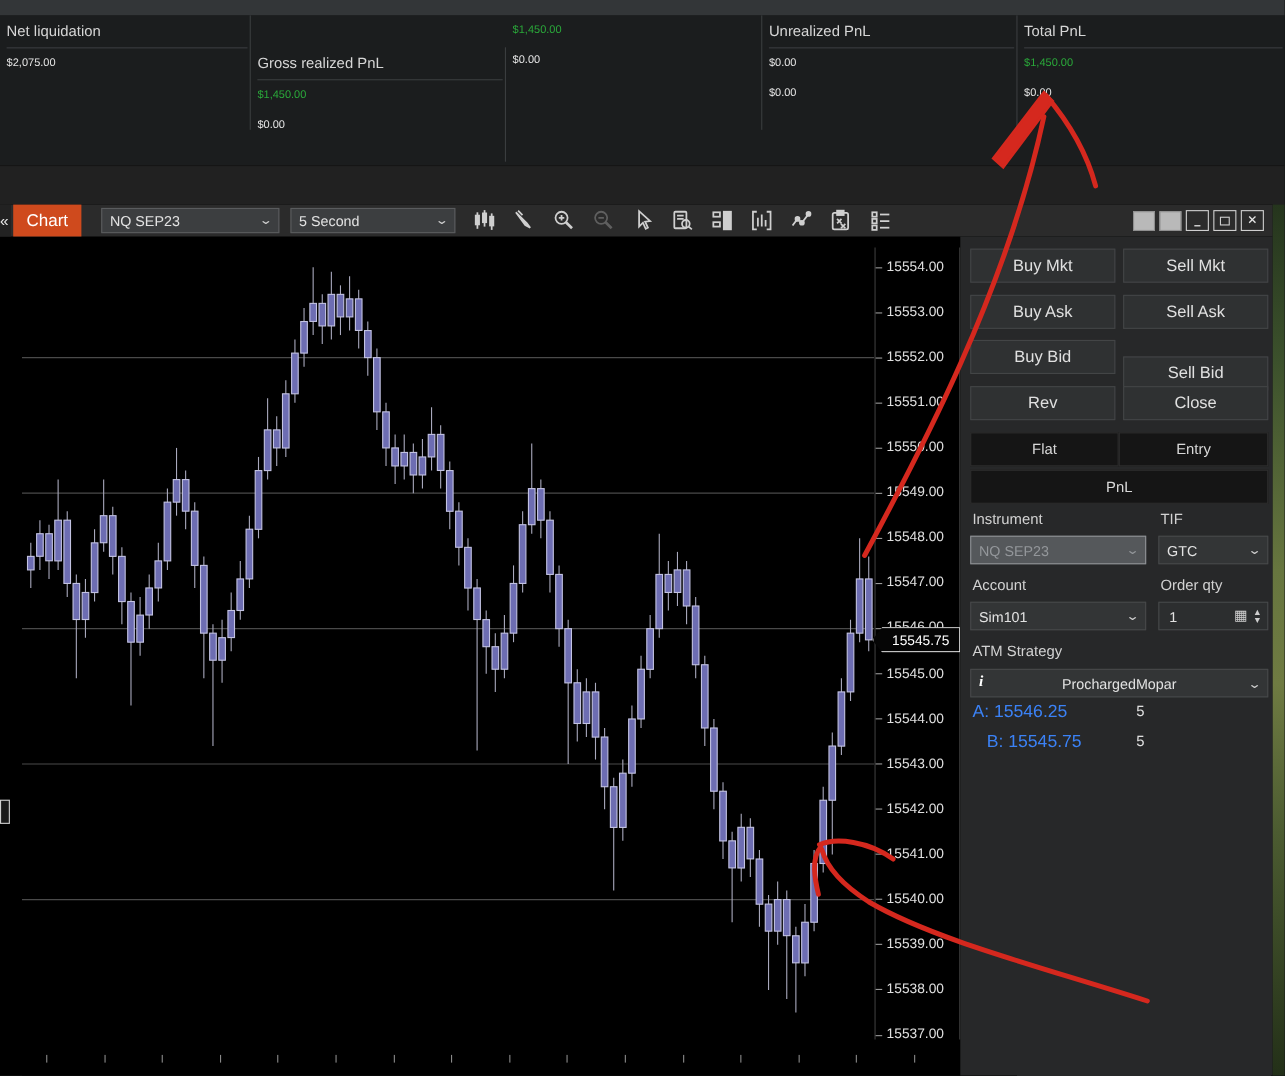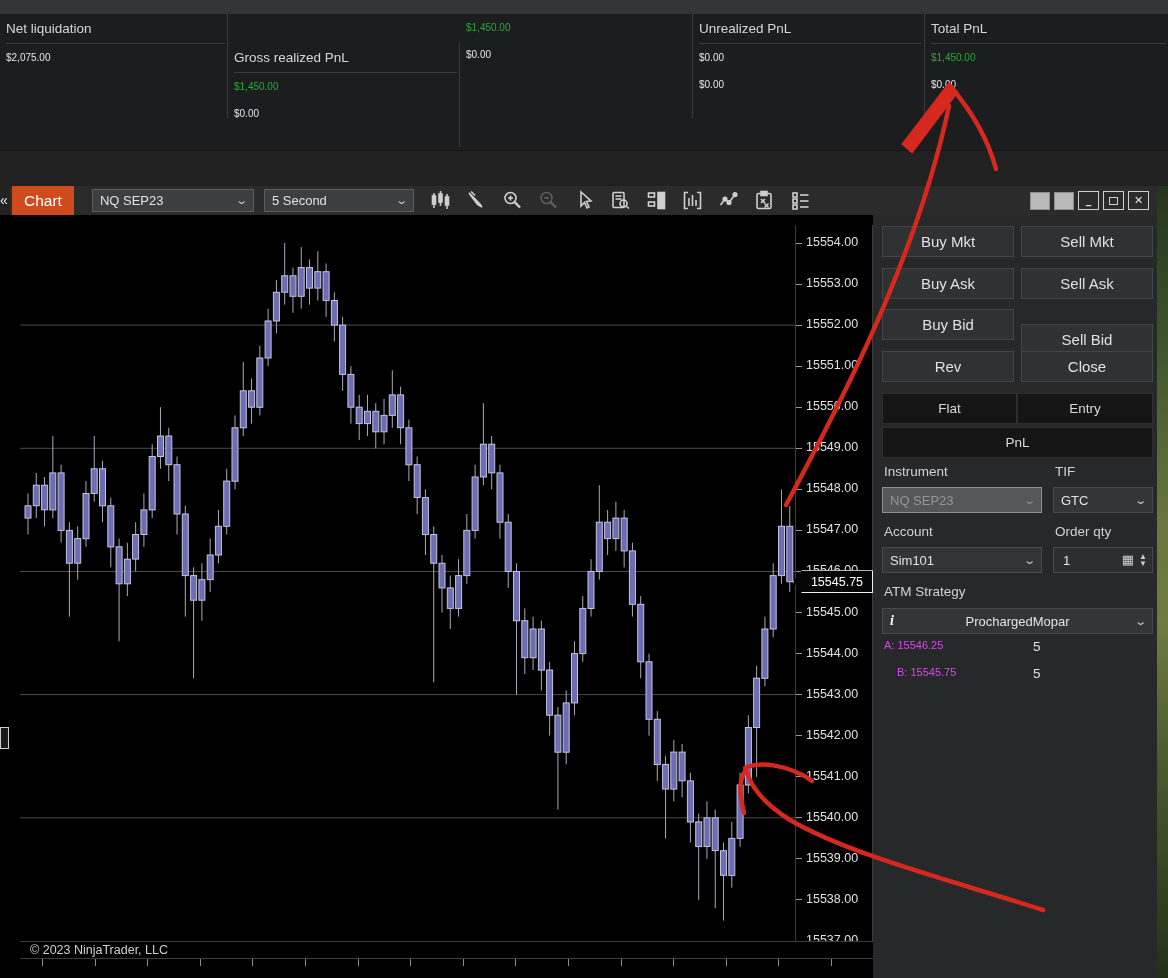--- a/index.html
+++ b/index.html
@@ -54,21 +54,21 @@
   .flat-btn { position:absolute; background:#151515; border:1px solid #2e2e2e; color:#d8d8d8; font-size:13.5px; display:flex; align-items:center; justify-content:center; height:31px; }
   .fld-label { position:absolute; color:#d2d2d2; font-size:13.5px; }
   .fld-combo { position:absolute; height:26px; background:#333536; border:1px solid #47494a; color:#e2e2e2; font-size:13px; display:flex; align-items:center; padding:0 7px; }
   .fld-combo .chev { margin-left:auto; font-size:11px; color:#cfcfcf; transform:scaleX(1.4); }
   .fld-combo.disabled { background:#55585b; border:1px solid #8e9194; color:#93969a; }
   .fld-combo.disabled .chev { color:#93969a; }
   #qty-field { position:absolute; height:26px; background:#2c2e2f; border:1px solid #47494a; color:#e2e2e2; font-size:13px; display:flex; align-items:center; padding:0 5px 0 9px; }
   #qty-icons { margin-left:auto; display:flex; align-items:center; gap:5px; }
   #calc-icon { color:#cfcfcf; font-size:13px; line-height:10px; }
   #qty-spinner { display:flex; flex-direction:column; font-size:8px; color:#cfcfcf; line-height:7px; }
-  .ab-row { position:absolute; color:#d946ef; font-size:11px; }
+  .ab-row { position:absolute; color:#3b82f6; font-size:16px; }
   .ab-qty { position:absolute; color:#e0e0e0; font-size:13.5px; }
   #atm-combo .info-i { font-size:14px; font-weight:bold; color:#fff; font-family:"Liberation Serif", serif; font-style:italic; margin-right:8px; }
   #atm-combo .atm-text { position:absolute; left:0; right:0; text-align:center; pointer-events:none; }
 
   
   #desktop-strip { position:absolute; left:1157px; top:186px; width:11px; height:792px;
       background:linear-gradient(180deg,#25351d 0%, #3c512c 18%, #67763f 42%, #6f7b42 55%, #4c5c31 72%, #233018 100%); }
 
   
   #annotation-svg { position:absolute; left:0; top:0; pointer-events:none; }
@@ -450,21 +450,20 @@
         <div class="axis-label" style="top: 584.824px;">15540.00</div>
         <div class="axis-tick" style="top: 633.382px;"></div>
         <div class="axis-label" style="top: 625.882px;">15539.00</div>
         <div class="axis-tick" style="top: 674.441px;"></div>
         <div class="axis-label" style="top: 666.941px;">15538.00</div>
         <div class="axis-tick" style="top: 715.5px;"></div>
         <div class="axis-label" style="top: 708px;">15537.00</div>
       </div>
     <div id="price-marker" style="top: 384.235px;">15545.75</div>
 
-    <div id="copyright-row">© 2023 NinjaTrader, LLC</div>
     <div id="time-axis" style="border-top: 0px;">
         <div class="time-tick" style="left: 22px;"></div>
         <div class="time-tick" style="left: 74.6px;"></div>
         <div class="time-tick" style="left: 127.2px;"></div>
         <div class="time-tick" style="left: 179.8px;"></div>
         <div class="time-tick" style="left: 232.4px;"></div>
         <div class="time-tick" style="left: 285px;"></div>
         <div class="time-tick" style="left: 337.6px;"></div>
         <div class="time-tick" style="left: 390.2px;"></div>
         <div class="time-tick" style="left: 442.8px;"></div>

